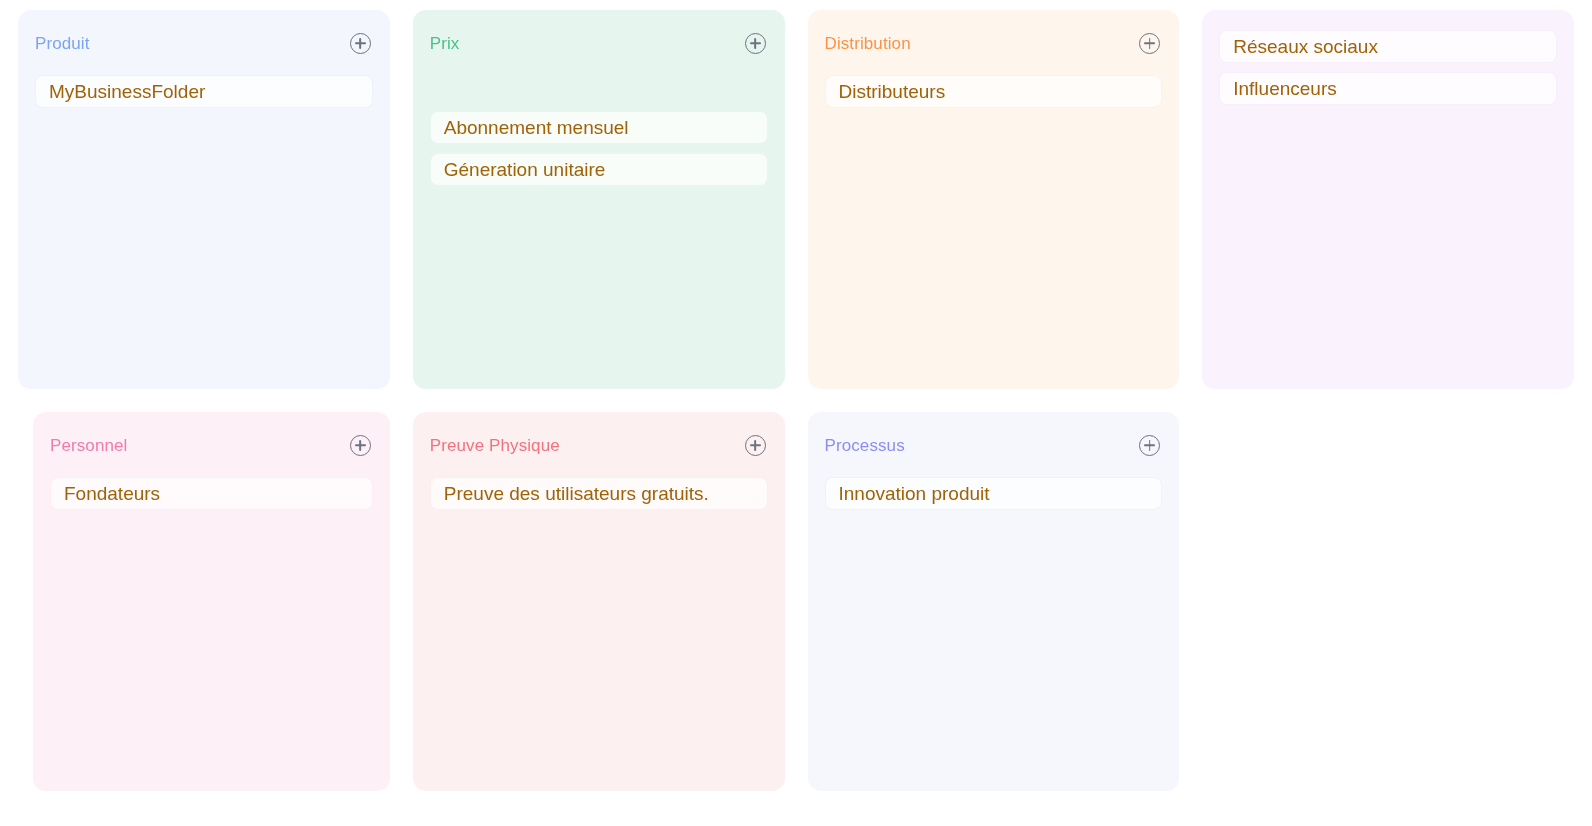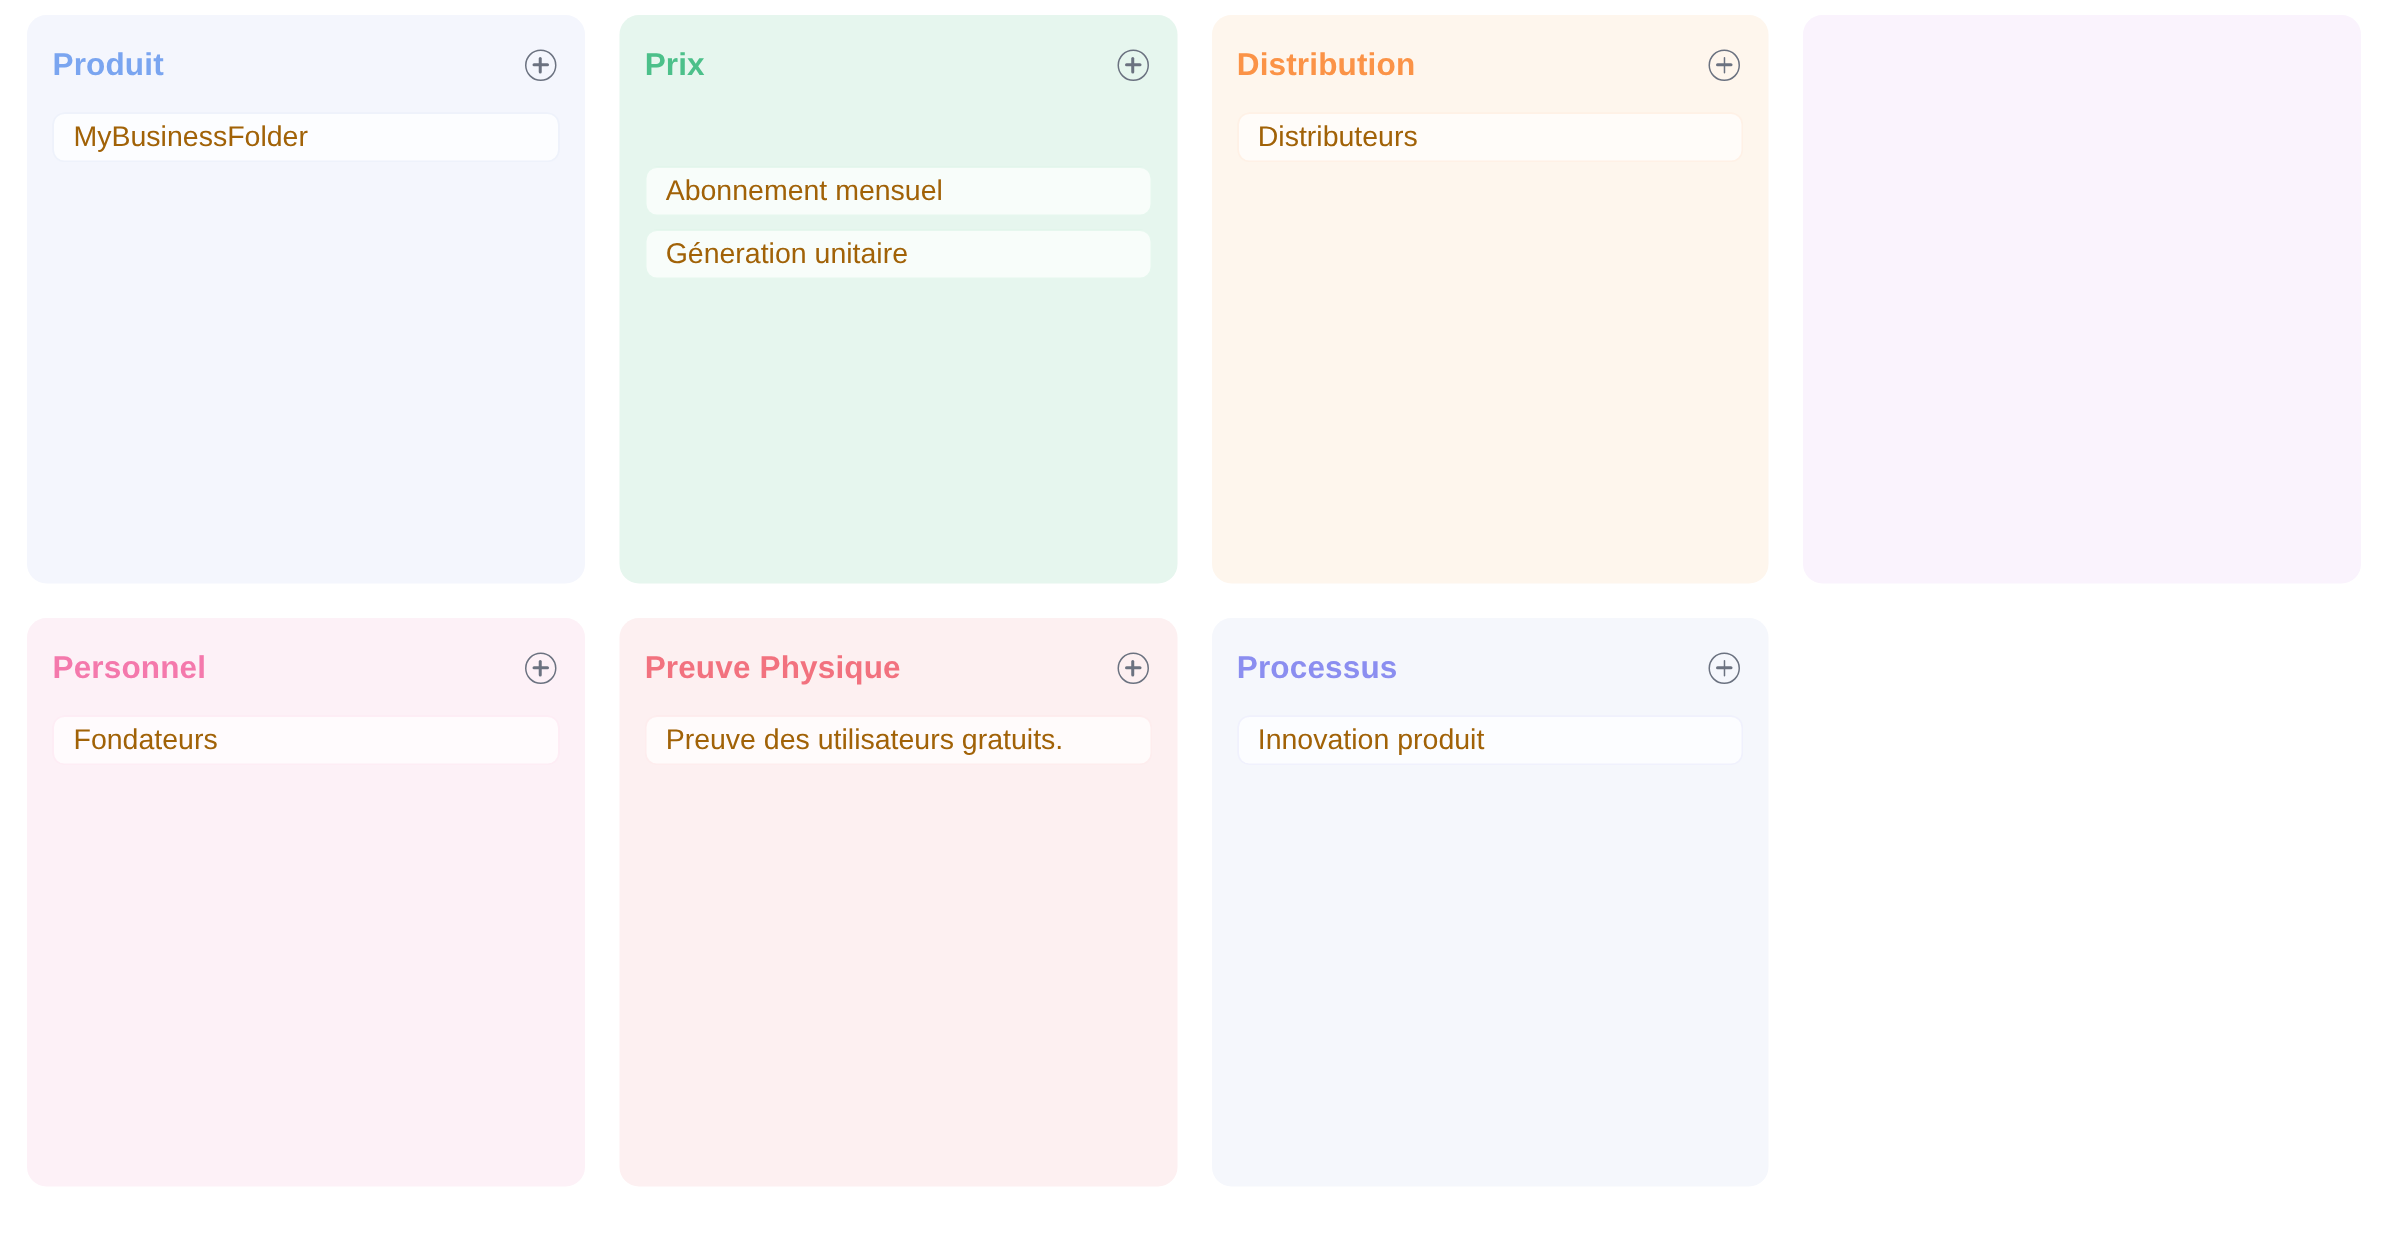--- a/index.html
+++ b/index.html
@@ -42,22 +42,22 @@
   .card-header {
     display: flex;
     align-items: center;
     justify-content: space-between;
     height: 26px;
     margin-bottom: 19px;
     padding: 0 2px 0 0;
   }
 
   .card-title {
-    font-size: 21px;
-    font-weight: bold;
+    font-size: 17px;
+    font-weight: normal;
     letter-spacing: 0.1px;
     line-height: 1;
     white-space: nowrap;
   }
 
   .add-btn {
     width: 21px;
     height: 21px;
     flex: 0 0 21px;
     border-radius: 50%;
@@ -118,21 +118,21 @@
   .c-prix         .item { background: #f8fdfa; border-color: rgba(76,192,138,0.10); }
 
   .c-distribution { background: #fef6ed; }
   .c-distribution .card-title { color: #fb9347; }
   .c-distribution .item { background: #fffcf9; border-color: rgba(251,147,71,0.10); }
 
   .c-promotion    { background: #faf3fd; }
   .c-promotion    .card-title { color: #c97cf0; }
   .c-promotion    .item { background: #fefcff; border-color: rgba(201,124,240,0.10); }
 
-  .c-personnel    { background: #fdf1f7; }
+  .c-personnel    { background: #fdf1f7; margin-left: 15px; }
   .c-personnel    .card-title { color: #f479ac; }
   .c-personnel    .item { background: #fffbfd; border-color: rgba(244,121,172,0.10); }
 
   .c-processus    { background: #f5f7fc; }
   .c-processus    .card-title { color: #8b8ef0; }
   .c-processus    .item { background: #fcfdff; border-color: rgba(139,142,240,0.10); }
 
   .c-preuve       { background: #fdf0f1; }
   .c-preuve       .card-title { color: #f2727f; }
   .c-preuve       .item { background: #fffbfb; border-color: rgba(242,114,127,0.10); }
@@ -163,20 +163,24 @@
     <div class="card c-distribution">
       <div class="card-header">
         <div class="card-title">Distribution</div>
         <div class="add-btn" title="+"></div>
       </div>
       <div class="items">
         <div class="item">Distributeurs</div>
       </div>
     </div>
     <div class="card c-promotion">
+      <div class="items">
+        <div class="item">Réseaux sociaux</div>
+        <div class="item">Influenceurs</div>
+      </div>
     </div>
     <div class="card c-personnel">
       <div class="card-header">
         <div class="card-title">Personnel</div>
         <div class="add-btn" title="+"></div>
       </div>
       <div class="items">
         <div class="item">Fondateurs</div>
       </div>
     </div>

